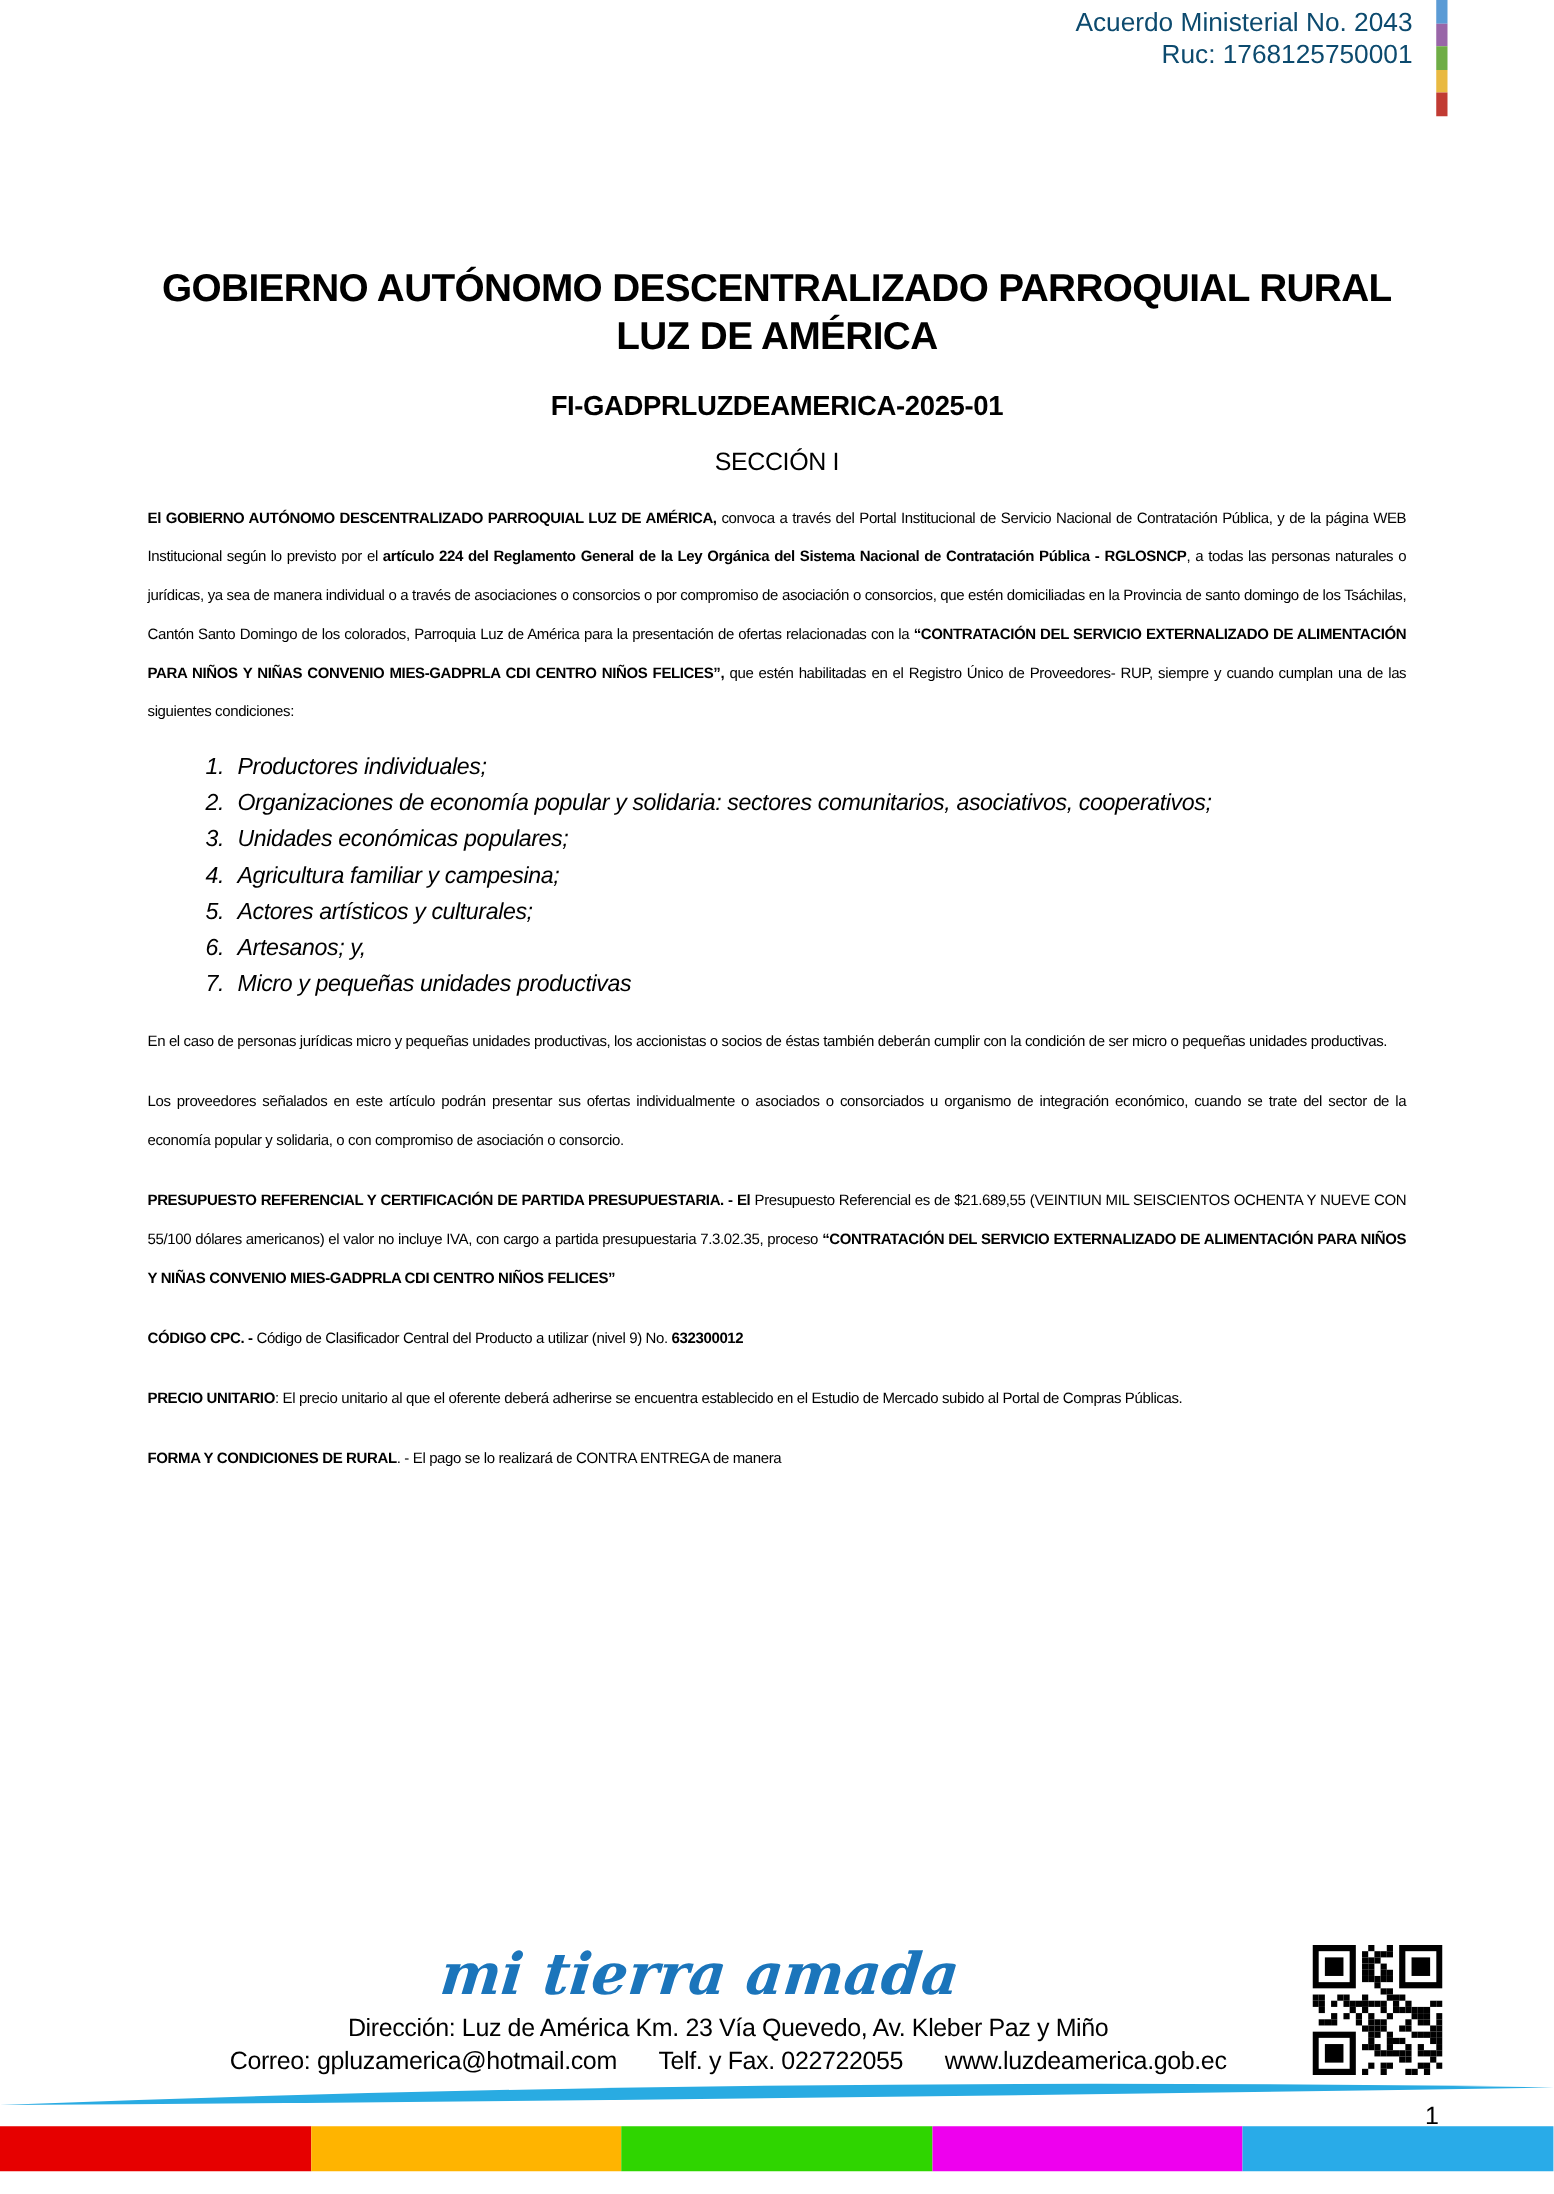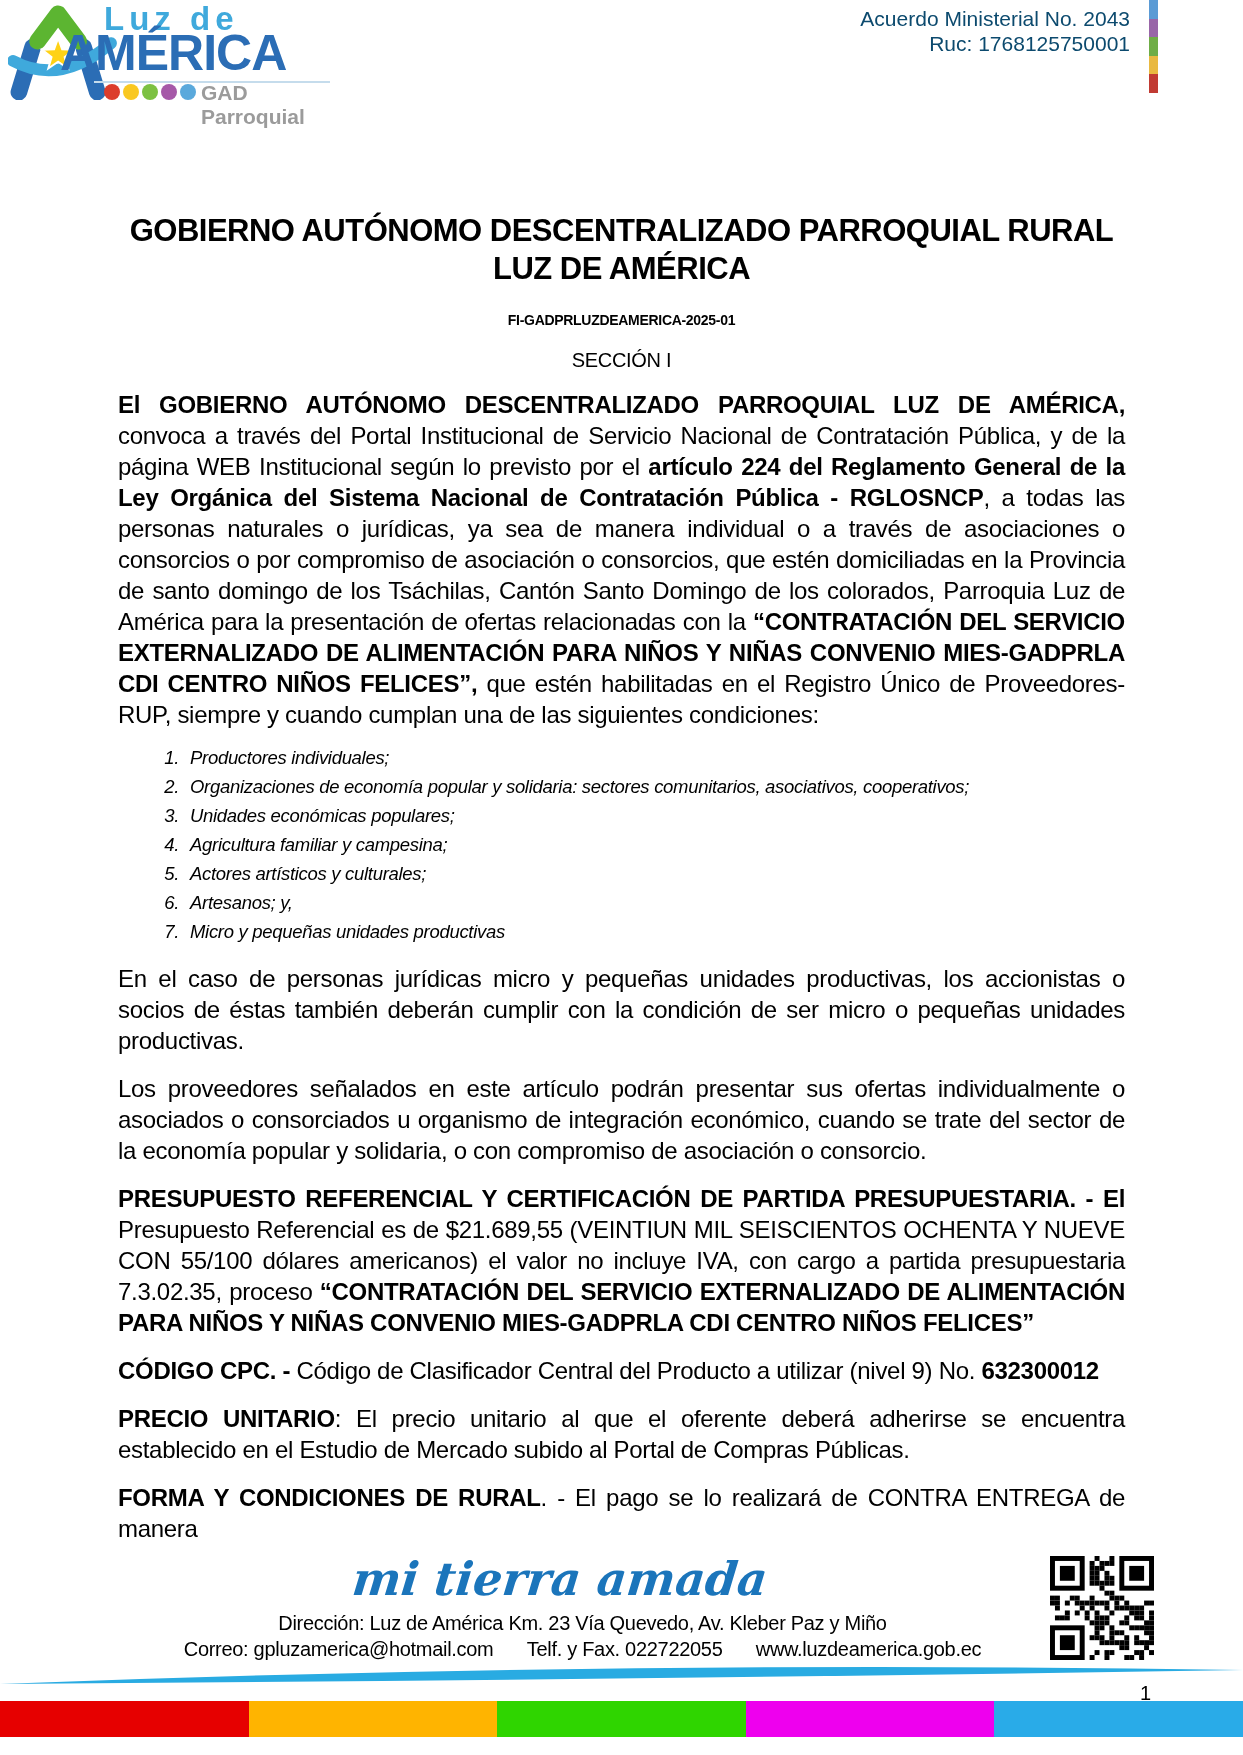--- a/index.html
+++ b/index.html
@@ -16,64 +16,44 @@
   .logo-dots{position:absolute;left:96px;top:82px;display:flex;gap:3px;}
   .logo-dots .seg{width:16px;height:16px;border-radius:50%;}
   .logo-tagline{position:absolute;left:193px;top:79px;font-size:21px;color:#9B9B9B;font-weight:700;}
   .hdr-right{position:absolute;right:113px;top:6px;text-align:right;color:#0c4a6e;
              font-size:21px;line-height:25px;}
   .side-bar{position:absolute;left:1149px;top:0;width:9px;height:93px;display:flex;flex-direction:column;}
   .side-bar .seg{flex:1;}
   
   .content{position:absolute;left:118px;top:212px;width:1007px;letter-spacing:-0.3px;}
   .doc-title{margin:0;font-size:31px;line-height:38px;font-weight:700;text-align:center;letter-spacing:-0.5px;}
-  .doc-code{margin:24px 0 0;font-size:14px;font-weight:700;text-align:center;}
+  .doc-code{margin:24px 0 0;font-size:22px;font-weight:700;text-align:center;}
   .doc-section{margin:21px 0 0;font-size:20px;font-weight:400;text-align:center;}
   .doc-heading{margin:21px 0 0;font-size:20px;font-weight:700;text-align:center;}
-  .para{margin:17px 0 0;font-size:24px;line-height:31px;text-align:justify;}
+  .para{margin:17px 0 0;font-size:12px;line-height:31px;text-align:justify;}
   ol.cond{margin:13px 0 0;padding-left:66px;font-size:18.5px;line-height:29px;font-style:italic;}
   ol.cond li{padding-left:6px;}
   
   .slogan{position:absolute;left:0;top:1552px;width:1120px;text-align:center;
           font-family:"DejaVu Serif",serif;font-style:italic;font-weight:700;font-size:46px;
           color:#1B75BB;transform:skewX(-6deg);pointer-events:none;}
   .ft-address{position:absolute;left:0;top:1612px;width:1165px;text-align:center;font-size:20px;letter-spacing:-0.3px;}
   .ft-contact{position:absolute;left:0;top:1638px;width:1165px;text-align:center;font-size:20px;letter-spacing:-0.3px;}
   .ft-contact span{margin:0 14px;}
   .qr{position:absolute;left:1050px;top:1556px;width:104px;height:104px;background:#fff;}
   .swoosh{position:absolute;left:0;top:1658px;width:1243px;height:40px;}
   .bottom-bar{position:absolute;left:0;top:1701px;width:1243px;height:36px;display:flex;}
   .bottom-bar .seg{flex:1;}
   .page-num{position:absolute;left:1140px;top:1682px;font-size:20px;z-index:5;}
 </style>
 </head>
 <body>
 
 <div class="page">
 
-  <div class="logo">
-    <svg class="logo-a" width="110" height="98" viewBox="0 0 110 100">
-      <path d="M24,46 L10,92" stroke="#2B6DB5" stroke-width="17" stroke-linecap="round" fill="none"></path>
-      <path d="M76,46 L90,92" stroke="#2B6DB5" stroke-width="17" stroke-linecap="round" fill="none"></path>
-      <path d="M29,40 L50,12 L71,40" stroke="#5CB531" stroke-width="17" stroke-linecap="round" stroke-linejoin="round" fill="none"></path>
-      <path d="M4,60 Q52,86 104,42" stroke="#3FA9DC" stroke-width="12" stroke-linecap="round" fill="none"></path>
-      <polygon points="50,37 54.1,48.3 66.2,48.7 56.7,56.2 60,67.8 50,61 40,67.8 43.3,56.2 33.8,48.7 45.9,48.3" fill="#FFD215" stroke="#fff" stroke-width="2"></polygon>
-    </svg>
-    <div class="logo-word-top">Luz de</div>
-    <div class="logo-word-main">AMÉRICA</div>
-    <div class="logo-underline"></div>
-    <div class="logo-dots">
-        <div class="seg" style="background: rgb(220, 61, 44);"></div>
-        <div class="seg" style="background: rgb(249, 200, 33);"></div>
-        <div class="seg" style="background: rgb(124, 193, 66);"></div>
-        <div class="seg" style="background: rgb(166, 89, 168);"></div>
-        <div class="seg" style="background: rgb(90, 169, 220);"></div>
-      </div>
-    <div class="logo-tagline">GAD Parroquial</div>
-  </div>
 
   <div class="hdr-right">
     <div>Acuerdo Ministerial No. 2043</div>
     <div>Ruc: 1768125750001</div>
   </div>
   <div class="side-bar">
       <div class="seg" style="background: rgb(91, 155, 213);"></div>
       <div class="seg" style="background: rgb(153, 102, 168);"></div>
       <div class="seg" style="background: rgb(111, 173, 70);"></div>
       <div class="seg" style="background: rgb(233, 185, 65);"></div>

